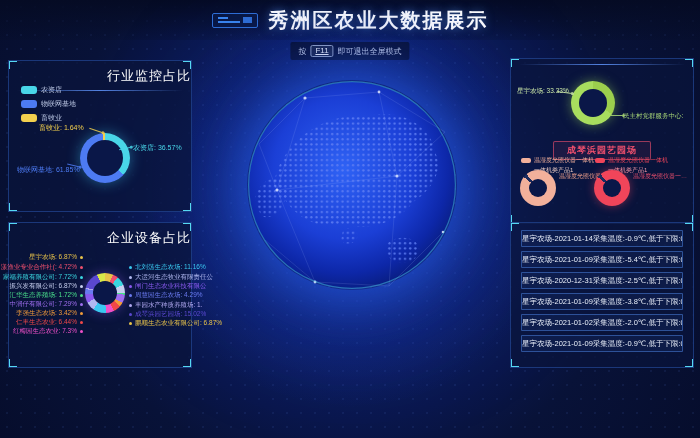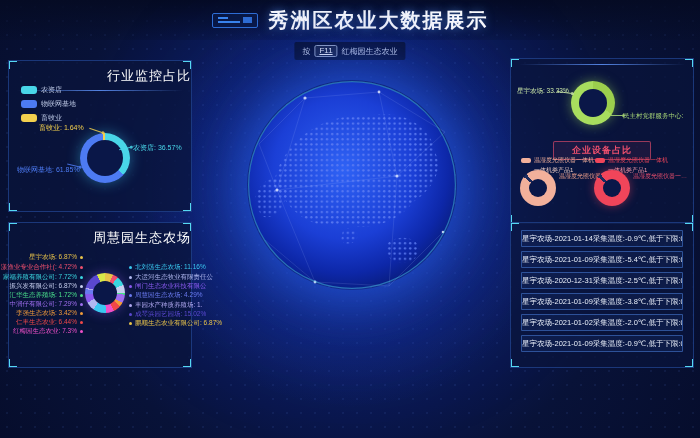--- a/index.html
+++ b/index.html
@@ -104,21 +104,21 @@
   <header>
     <div class="title-row">
       <span class="logo"></span>
       <h1>秀洲区农业大数据展示</h1>
     </div>
   </header>
 
   <div class="hint">
     <span>按</span>
     <span class="key">F11</span>
-    <span>红梅园生态农业</span>
+    <span>即可退出全屏模式</span>
   </div>
 
   <div class="globe-wrap">
     <svg width="210" height="210" viewBox="0 0 210 210">
       <defs>
         <radialGradient id="g1" cx="46%" cy="42%" r="62%">
           <stop offset="0%" stop-color="#2f62f5"></stop>
           <stop offset="55%" stop-color="#1b3fd6"></stop>
           <stop offset="82%" stop-color="#0d27a8"></stop>
           <stop offset="100%" stop-color="#081b78"></stop>
@@ -177,21 +177,21 @@
     <div class="donut" id="donut-industry" style="background: conic-gradient(rgb(73, 214, 232) 0%, rgb(73, 214, 232) 36.55%, rgb(77, 123, 243) 36.55%, rgb(77, 123, 243) 98.36%, rgb(243, 208, 78) 98.36%, rgb(243, 208, 78) 100%);"></div>
     <div class="clabel" style="left: 30px; top: 62px; color: rgb(243, 208, 78);">畜牧业: 1.64%</div>
     <div class="clabel" style="left: 124px; top: 82px; color: rgb(73, 214, 232);">农资店: 36.57%</div>
     <div class="clabel" style="left: 8px; top: 104px; color: rgb(77, 123, 243);">物联网基地: 61.85%</div>
     <div class="leader" style="left:80px;top:69px;width:14px;background:#f3d04e;transform:rotate(18deg);"></div>
     <div class="leader" style="left:110px;top:87px;width:12px;background:#49d6e8;transform:rotate(-12deg);"></div>
     <div class="leader" style="left:58px;top:104px;width:13px;background:#4d7bf3;transform:rotate(14deg);"></div>
   </section>
 
   <section class="panel" id="p-enterprise">
-    <h2 class="ptitle">周慧园生态农场</h2>
+    <h2 class="ptitle">企业设备占比</h2>
     <div class="donut" id="donut-enterprise" style="background: conic-gradient(rgb(232, 195, 74) 0%, rgb(232, 195, 74) 6.48%, rgb(240, 80, 110) 6.48%, rgb(240, 80, 110) 10.93%, rgb(58, 214, 224) 10.93%, rgb(58, 214, 224) 18.22%, rgb(200, 208, 240) 18.22%, rgb(200, 208, 240) 24.7%, rgb(74, 224, 140) 24.7%, rgb(74, 224, 140) 26.32%, rgb(160, 110, 240) 26.32%, rgb(160, 110, 240) 33.2%, rgb(240, 154, 58) 33.2%, rgb(240, 154, 58) 36.43%, rgb(240, 72, 72) 36.43%, rgb(240, 72, 72) 42.5%, rgb(240, 80, 200) 42.5%, rgb(240, 80, 200) 49.39%, rgb(58, 200, 240) 49.39%, rgb(58, 200, 240) 59.92%, rgb(176, 184, 240) 59.92%, rgb(176, 184, 240) 67%, rgb(138, 90, 240) 67%, rgb(138, 90, 240) 74.17%, rgb(106, 122, 240) 74.17%, rgb(106, 122, 240) 78.21%, rgb(176, 168, 240) 78.21%, rgb(176, 168, 240) 79.35%, rgb(90, 72, 208) 79.35%, rgb(90, 72, 208) 93.52%, rgb(216, 232, 74) 93.52%, rgb(216, 232, 74) 100%);"></div>
 
     <div class="elabel L" style="top: 30px; color: rgb(232, 195, 74);">
         <span>星宇农场: 6.87%</span>
         <i class="dot" style="background: rgb(232, 195, 74);"></i>
       </div>
     <div class="elabel L" style="top: 40px; color: rgb(240, 80, 110);">
         <span>石臼漾渔业专业合作社(: 4.72%</span>
         <i class="dot" style="background: rgb(240, 80, 110);"></i>
       </div>
@@ -255,21 +255,21 @@
   </section>
 
   <section class="panel" id="p-device">
     <div class="divider"></div>
     <div class="donut" id="donut-device" style="background: conic-gradient(rgb(156, 207, 77) 0%, rgb(156, 207, 77) 33.33%, rgb(168, 221, 94) 33.33%, rgb(168, 221, 94) 100%);"></div>
     <div class="clabel" style="left: 6px; top: 28px; font-size: 6.5px; color: rgb(205, 233, 169);">星宇农场: 33.33%</div>
     <div class="clabel" style="left: 112px; top: 53px; font-size: 6.5px; color: rgb(169, 216, 120);">民主村党群服务中心:</div>
     <div class="leader" style="left:46px;top:33px;width:15px;background:#cde9a9;transform:rotate(8deg);"></div>
     <div class="leader" style="left:100px;top:56px;width:12px;background:#a9d878;"></div>
 
-    <div class="pill">企业设备占比</div>
+    <div class="pill">成琴浜园艺园场</div>
 
     <div class="mini-leg" style="left: 10px; top: 97px; color: rgb(242, 176, 155);">
         <span class="sw" style="background: rgb(242, 176, 155);"></span>
         <span>温湿度光照仪器一体机</span>
       </div>
     <div class="sub-label" style="left: 23px; top: 107px; color: rgb(232, 200, 192);">一体机类产品1</div>
     <div class="donut" id="donut-class-left" style="background: conic-gradient(from -40deg, rgb(242, 176, 155) 0%, rgb(242, 176, 155) 96.5%, rgb(27, 43, 94) 96.5%, rgb(27, 43, 94) 100%);"></div>
     <div class="ptr-label" style="left: 48px; top: 113px; color: rgb(242, 162, 140);">温湿度光照仪器一…</div>
 
     <div class="mini-leg" style="left: 84px; top: 97px; color: rgb(240, 69, 90);">

